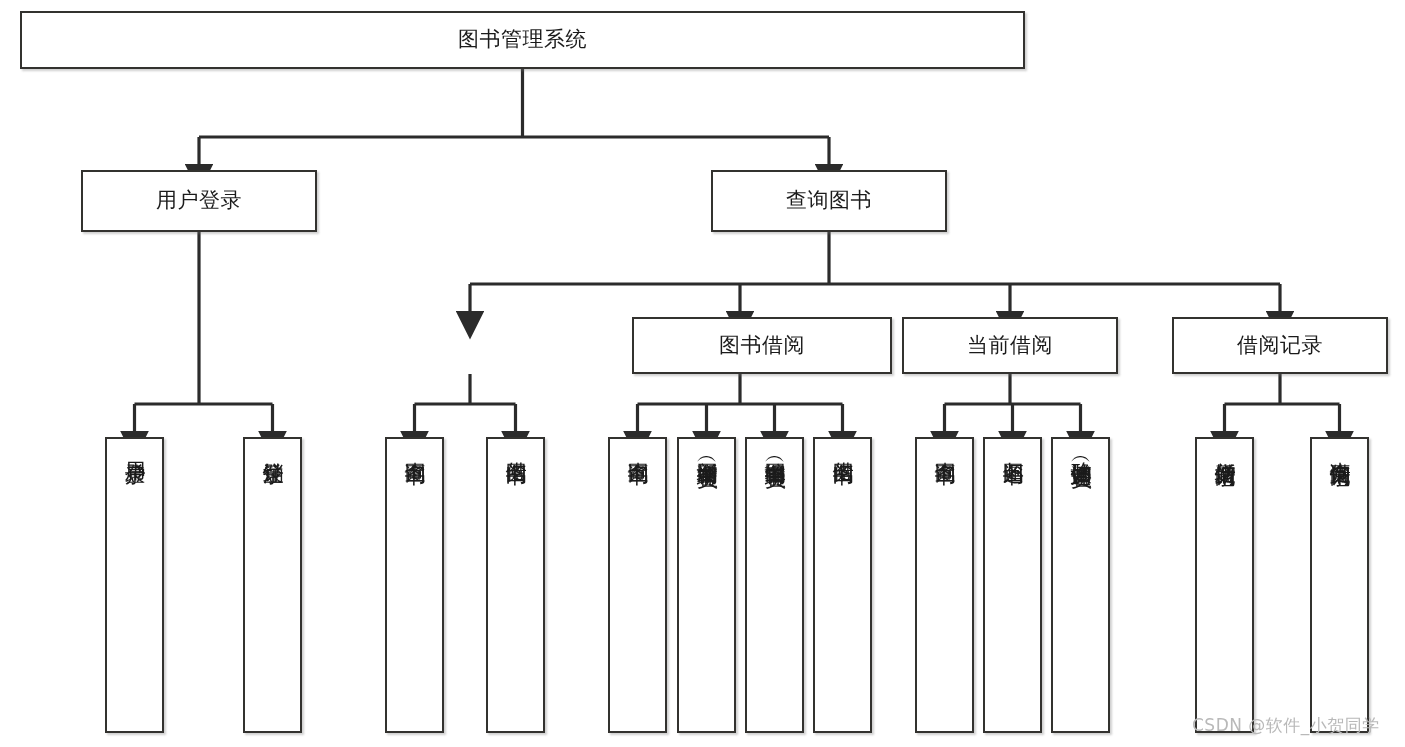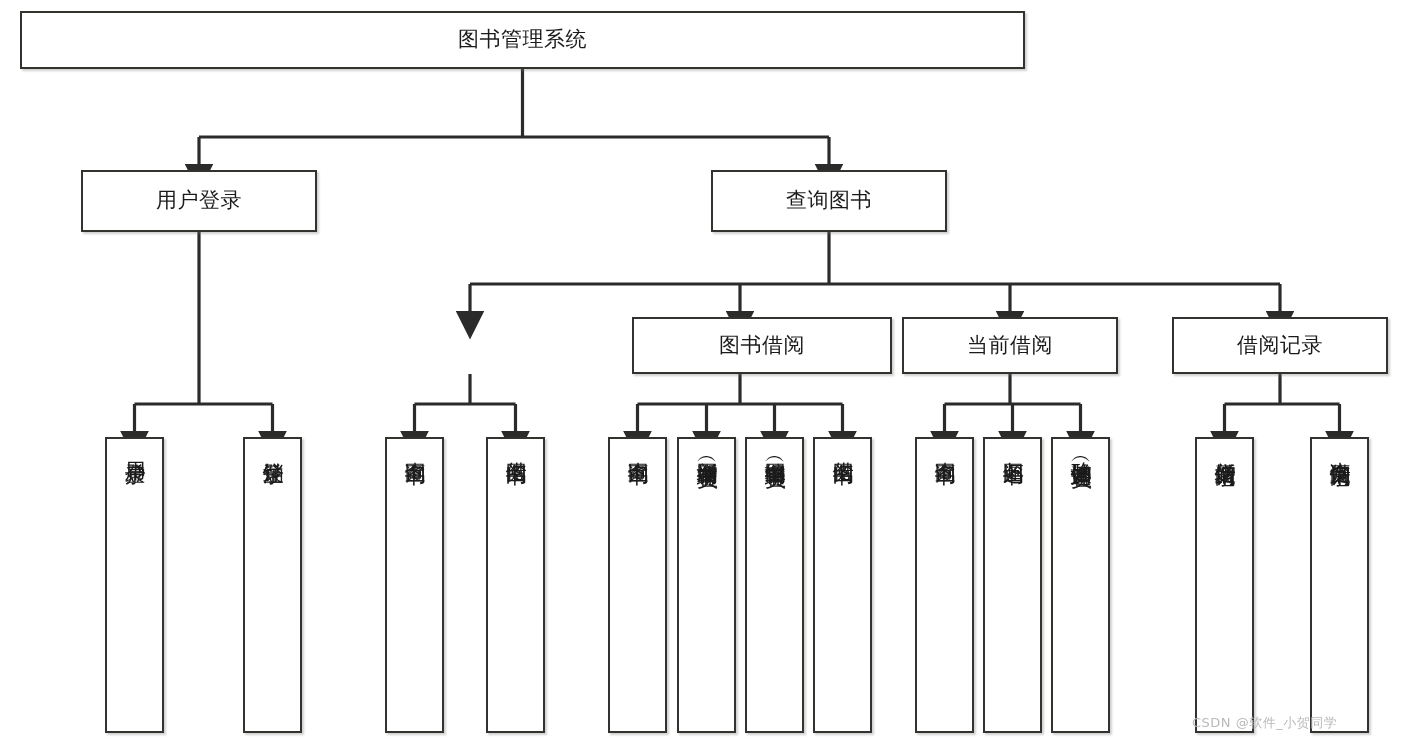--- a/index.html
+++ b/index.html
@@ -51,21 +51,21 @@
   .node.vertical .node-label {
     writing-mode: vertical-rl;
     text-orientation: upright;
     font-size: 21px;
     line-height: 1.32;
     letter-spacing: 1px;
     white-space: nowrap;
   }
   .watermark {
     position: absolute;
-    font-size: 13px;
+    font-size: 17px;
     color: #b9b9b9;
     white-space: nowrap;
     letter-spacing: 0.5px;
   }
 </style>
 </head>
 <body>
 
 <div id="canvas">
   <svg id="edges" viewBox="0 0 1405 747">

